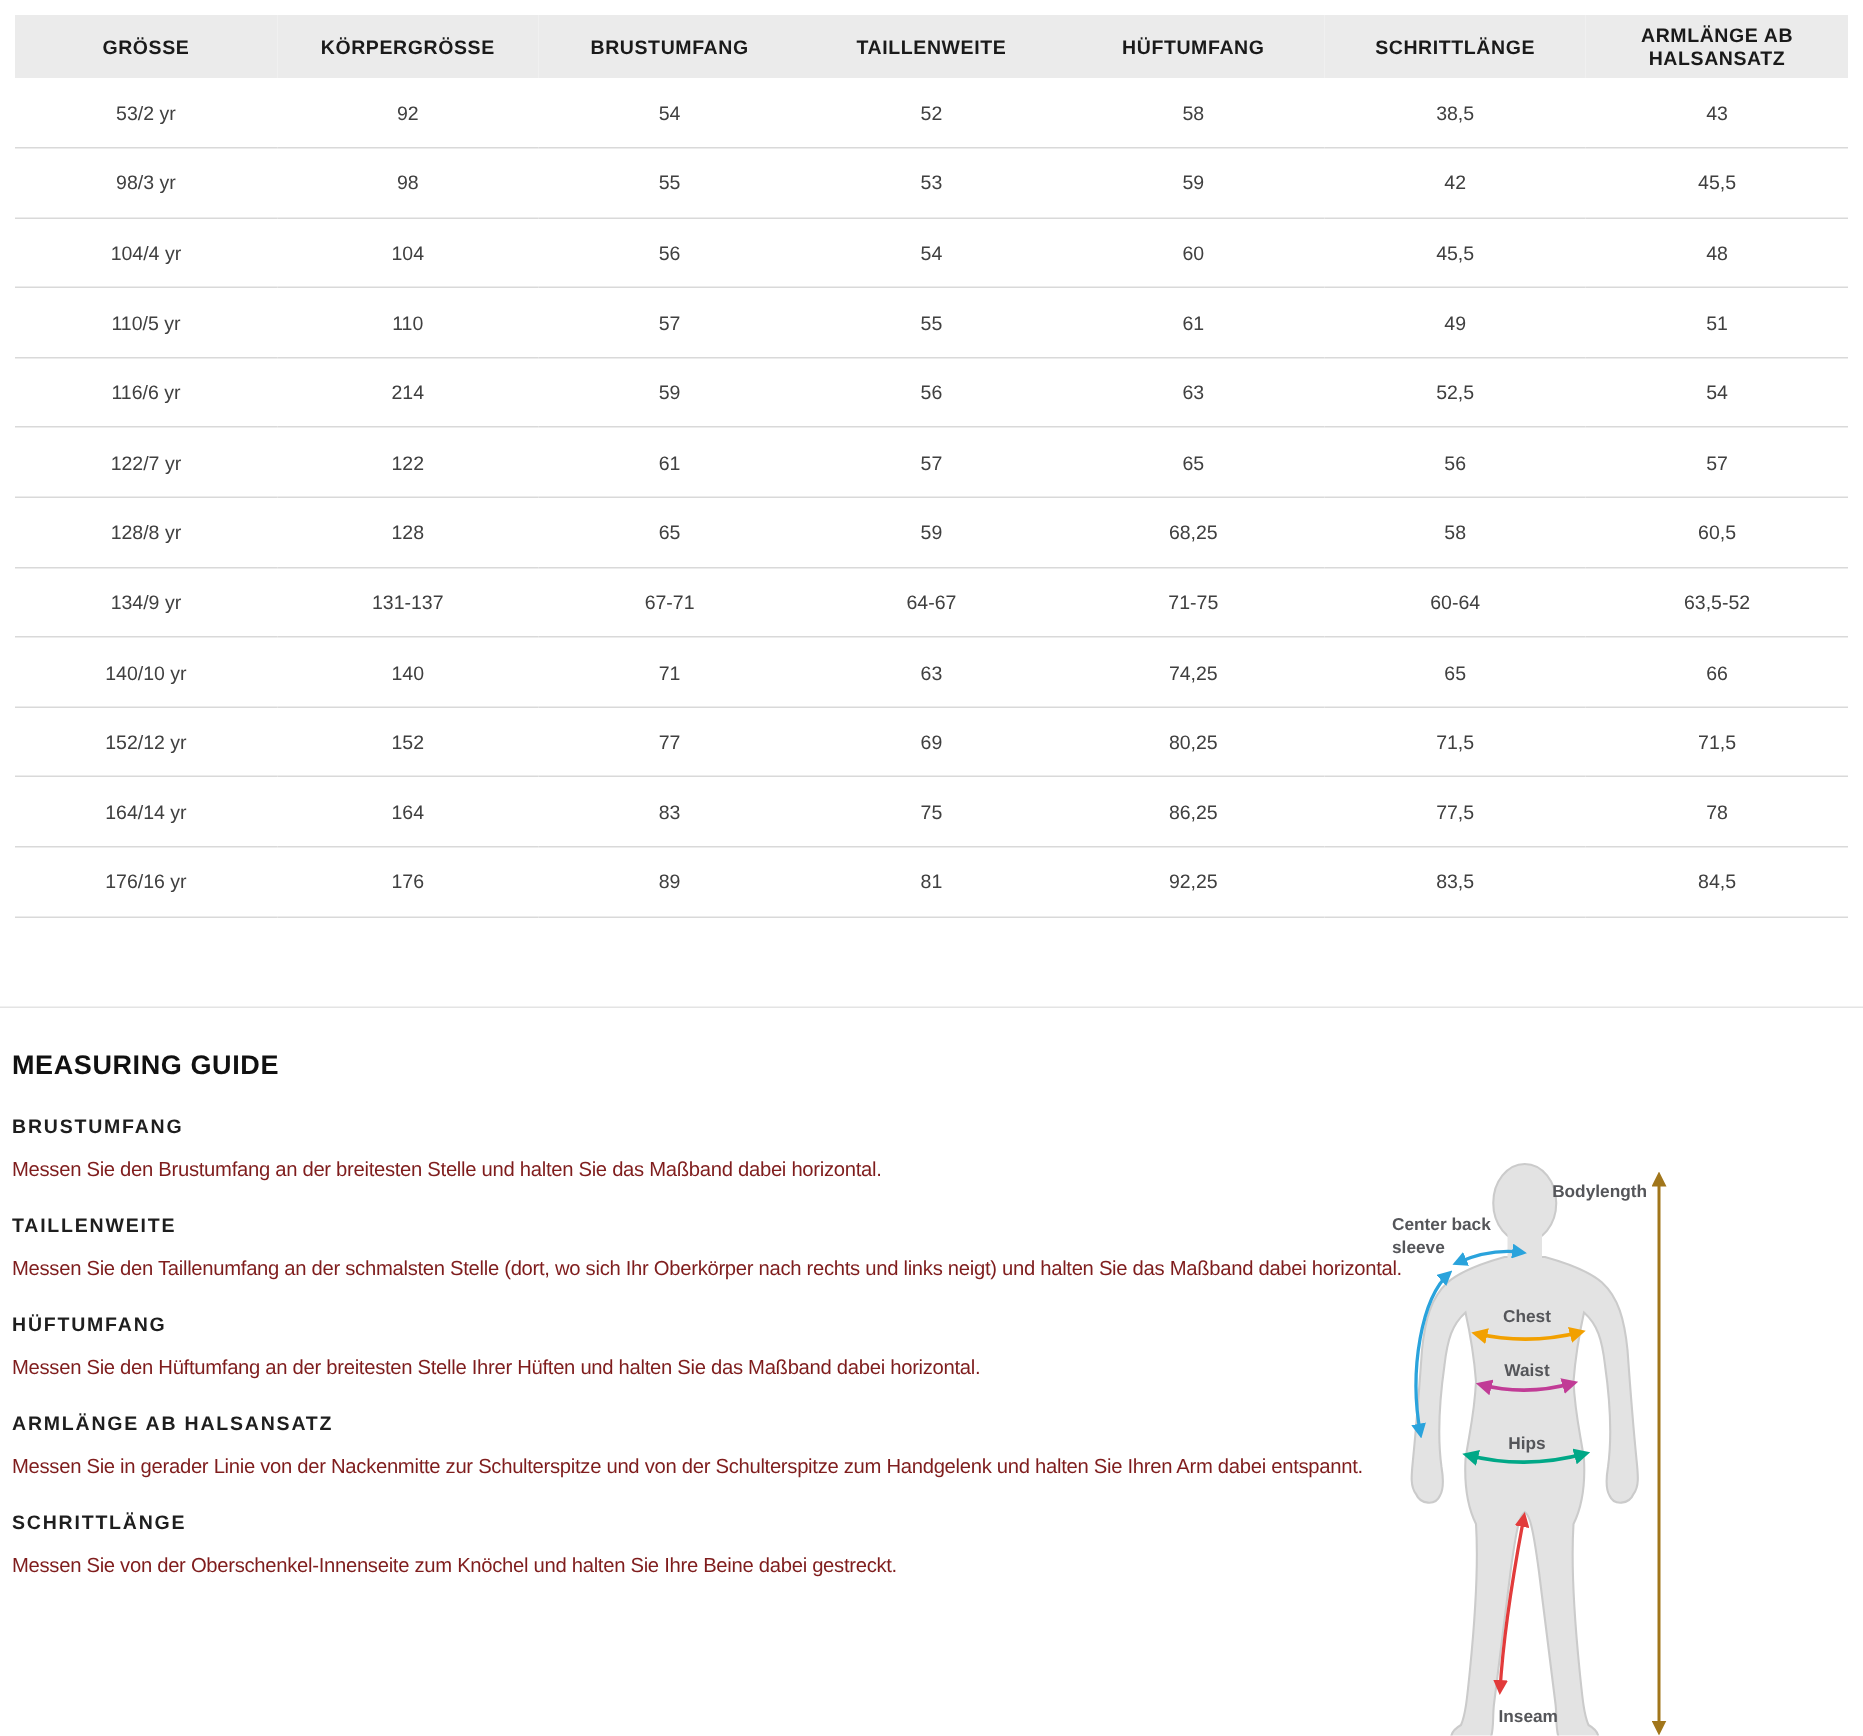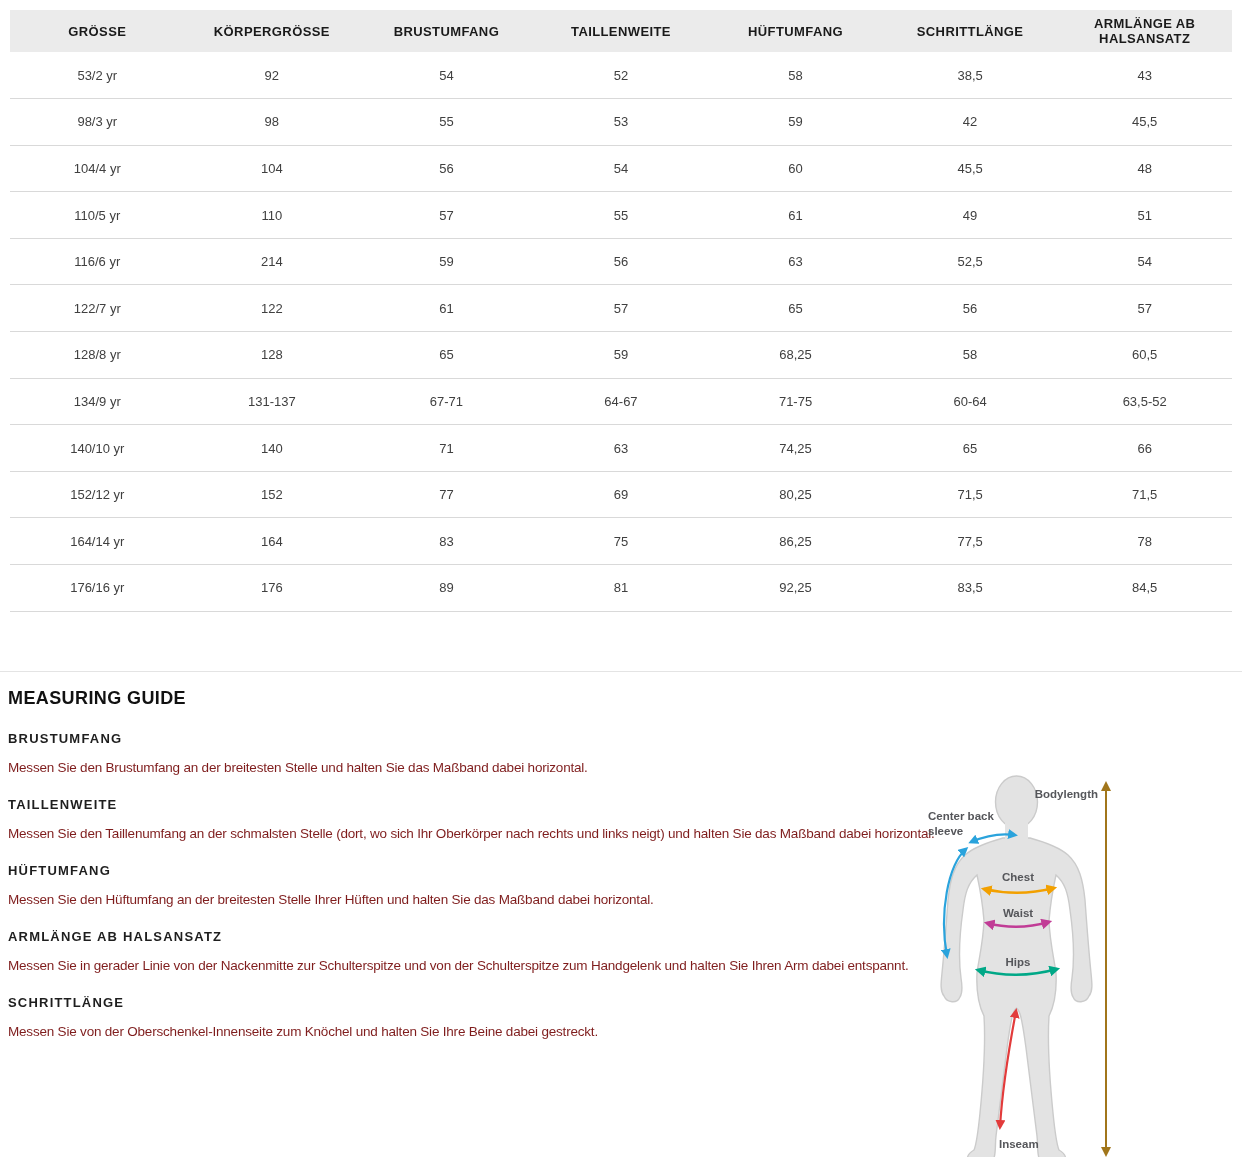--- a/index.html
+++ b/index.html
@@ -48,21 +48,21 @@
     border-top: 1px solid #e4e4e4;
     margin-top: 43px;
   }
 
   
   .guide {
     padding: 0 0 40px 8px;
     width: 910px;
   }
   .guide-title {
-    margin-top: 16px;
+    margin-top: 28px;
     font-size: 18px;
     font-weight: bold;
     letter-spacing: 0.4px;
     color: #111111;
   }
   .guide-section-heading {
     margin-top: 22px;
     font-size: 13px;
     font-weight: bold;
     letter-spacing: 1.2px;

